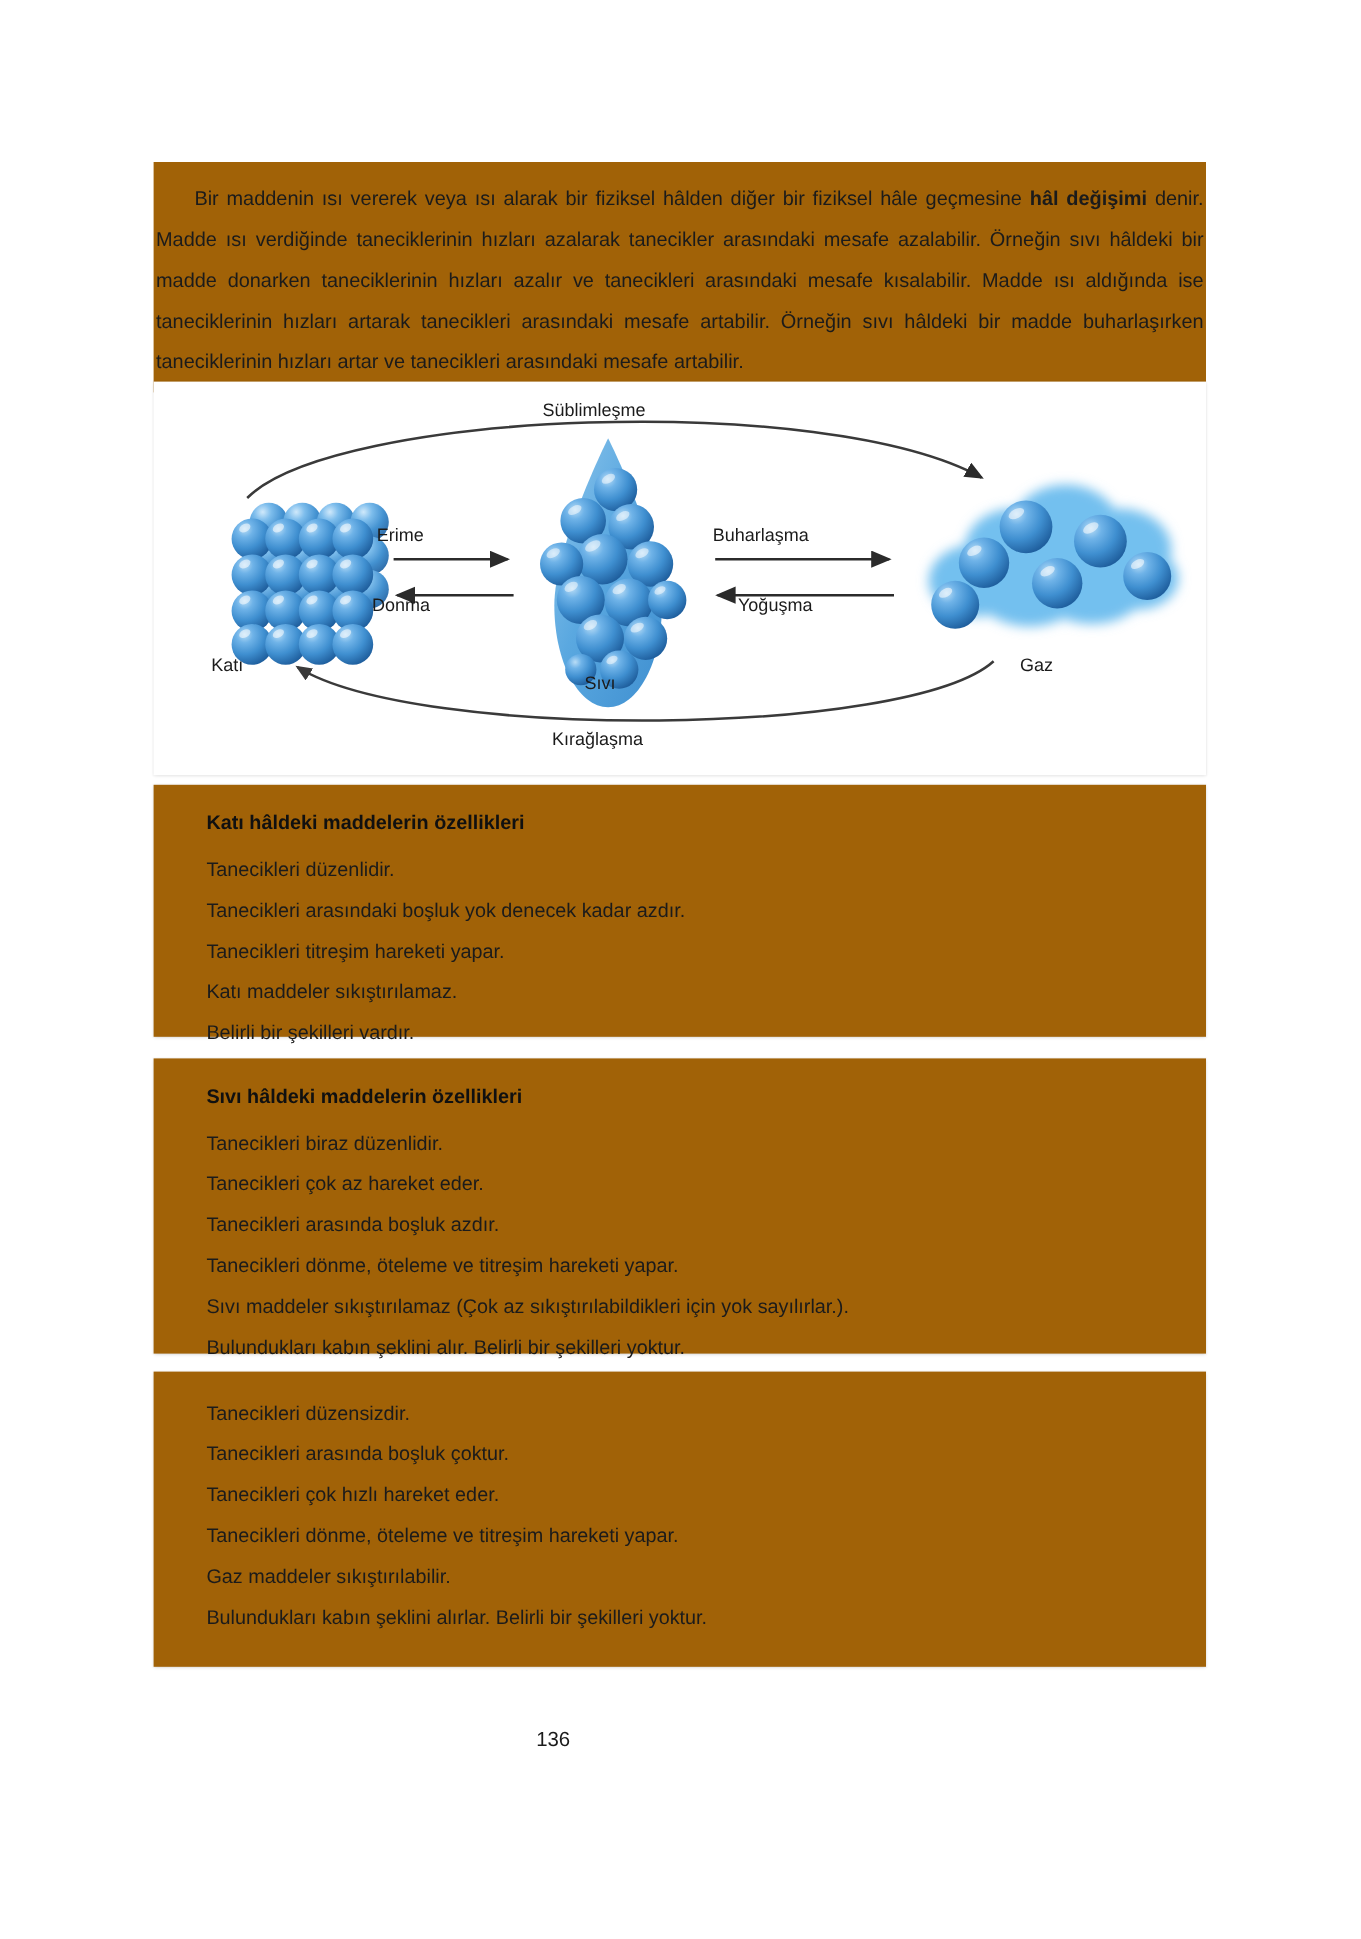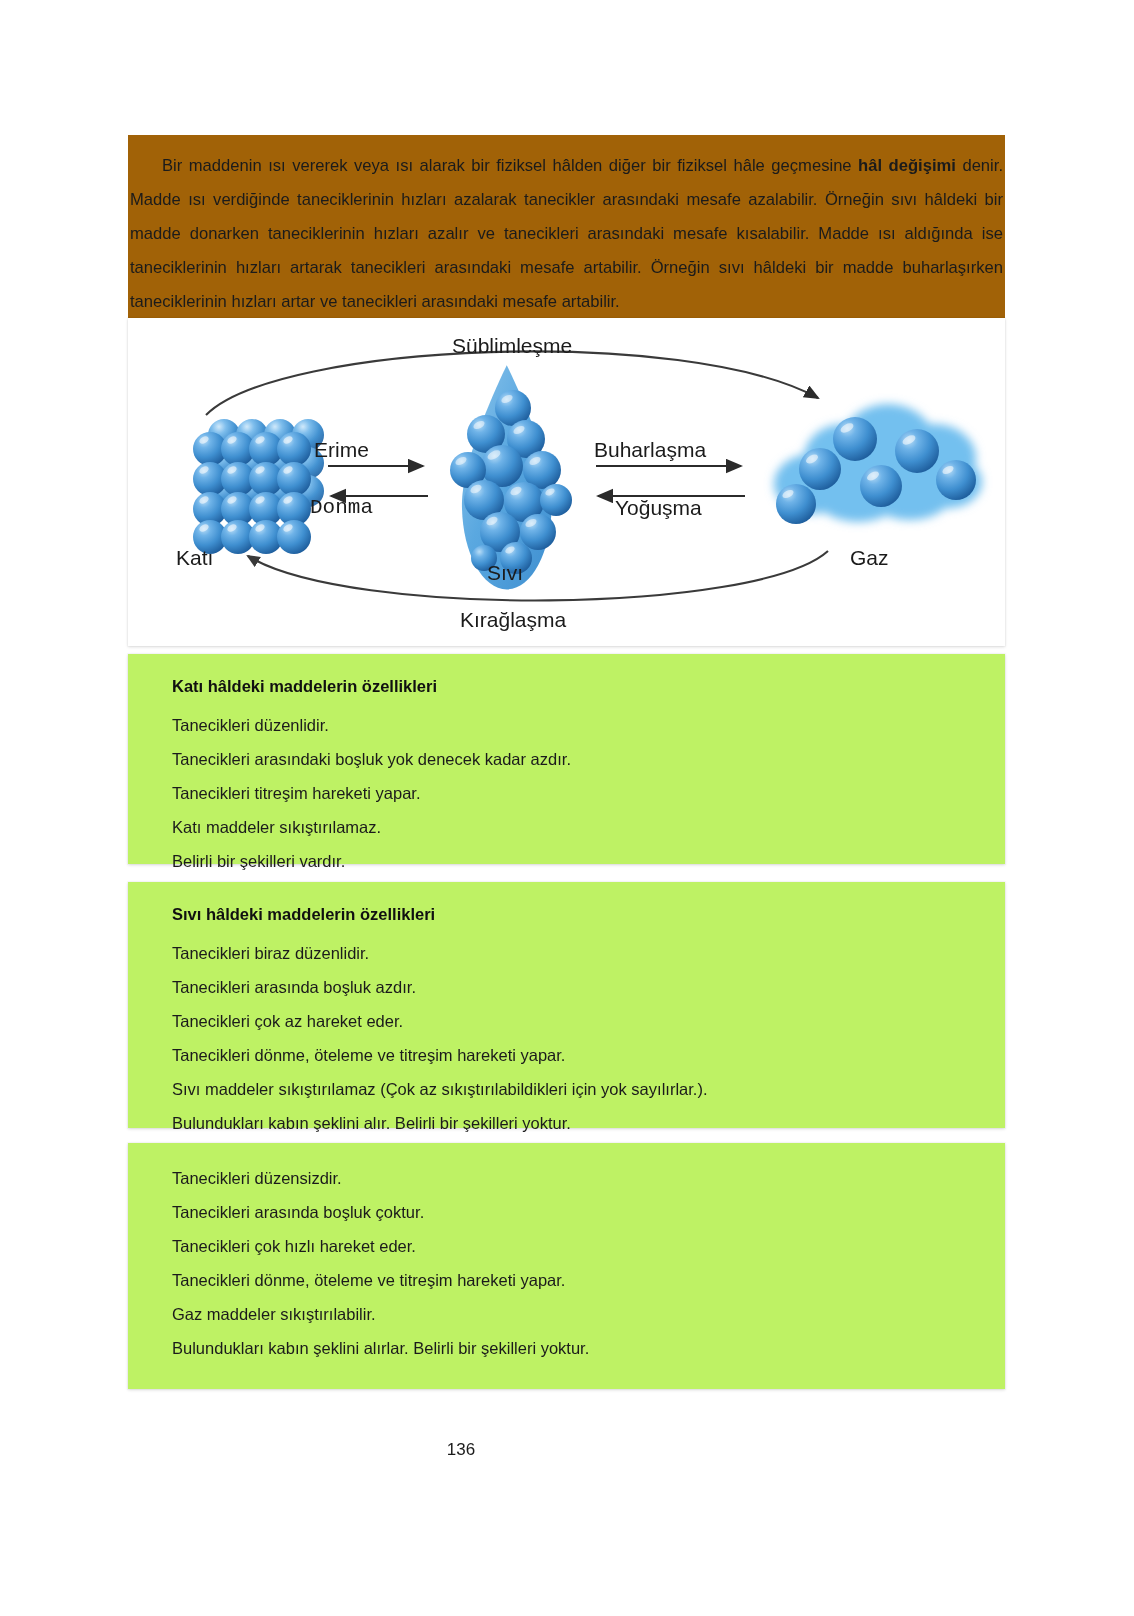--- a/index.html
+++ b/index.html
@@ -59,40 +59,40 @@
   .diagram-inner {
     position: absolute;
     left: 0; top: 0;
     width: 877px;
     height: 328px;
   }
   .diagram-svg { position: absolute; left: 0; top: 0; }
 
   .dlabel {
     position: absolute;
-    font-size: 21px;
+    font-size: 15px;
     color: #1b1b1b;
     white-space: nowrap;
   }
   .dlabel-sublim { left: 324px; top: 16px; }
   .dlabel-kirag  { left: 332px; top: 290px; }
   .dlabel-erime  { left: 186px; top: 120px; }
-  .dlabel-donma  { left: 182px; top: 178px; font-family: Liberation Mono, monospace; }
+  .dlabel-donma  { left: 182px; top: 178px; }
   .dlabel-buhar  { left: 466px; top: 120px; }
   .dlabel-yogus  { left: 487px; top: 178px; }
   .dlabel-kati   { left: 48px;  top: 228px; }
   .dlabel-sivi   { left: 359px; top: 243px; }
   .dlabel-gaz    { left: 722px; top: 228px; }
 
   
   .prop-box {
     position: absolute;
     left: 128px;
     width: 877px;
-    background: #bef264;
+    background: #a16207;
     box-shadow: 0 1px 3px rgba(0,0,0,0.15), 0 0 0 1px rgba(0,0,0,0.02);
     box-sizing: border-box;
     padding: 18px 0 16px 44px;
   }
   .box-solid  { top: 654px; height: 210px; }
   .box-liquid { top: 882px; height: 246px; }
   .box-gas    { top: 1143px; height: 246px; }
 
   .prop-title {
     font-size: 16.5px;
@@ -336,22 +336,22 @@
     <div class="prop-item">Tanecikleri düzenlidir.</div>
     <div class="prop-item">Tanecikleri arasındaki boşluk yok denecek kadar azdır.</div>
     <div class="prop-item">Tanecikleri titreşim hareketi yapar.</div>
     <div class="prop-item">Katı maddeler sıkıştırılamaz.</div>
     <div class="prop-item">Belirli bir şekilleri vardır.</div>
   </div>
 
   <div class="prop-box box-liquid">
     <div class="prop-title">Sıvı hâldeki maddelerin özellikleri</div>
     <div class="prop-item">Tanecikleri biraz düzenlidir.</div>
+    <div class="prop-item">Tanecikleri çok az hareket eder.</div>
     <div class="prop-item">Tanecikleri arasında boşluk azdır.</div>
-    <div class="prop-item">Tanecikleri çok az hareket eder.</div>
     <div class="prop-item">Tanecikleri dönme, öteleme ve titreşim hareketi yapar.</div>
     <div class="prop-item">Sıvı maddeler sıkıştırılamaz (Çok az sıkıştırılabildikleri için yok sayılırlar.).</div>
     <div class="prop-item">Bulundukları kabın şeklini alır. Belirli bir şekilleri yoktur.</div>
   </div>
 
   <div class="prop-box box-gas">
     <div class="prop-item">Tanecikleri düzensizdir.</div>
     <div class="prop-item">Tanecikleri arasında boşluk çoktur.</div>
     <div class="prop-item">Tanecikleri çok hızlı hareket eder.</div>
     <div class="prop-item">Tanecikleri dönme, öteleme ve titreşim hareketi yapar.</div>

